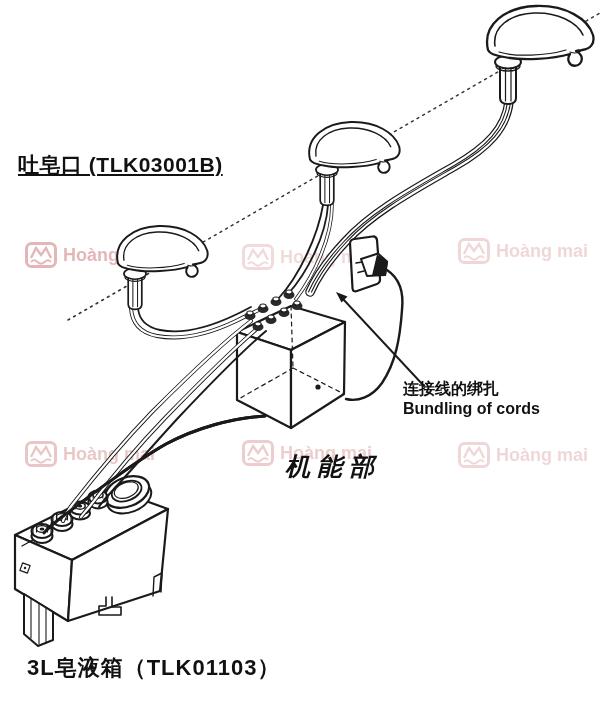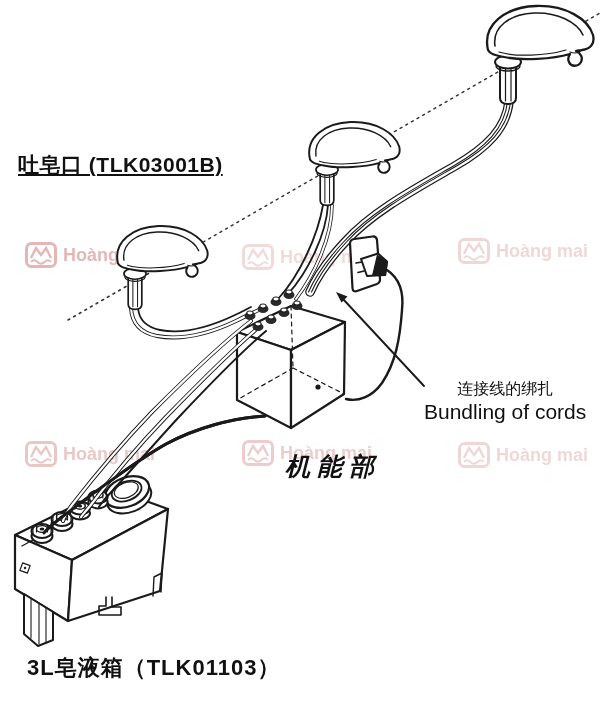--- a/index.html
+++ b/index.html
@@ -17,22 +17,22 @@
   .wm3{left:458px;top:238px;opacity:.30;}
   .wm4{left:25px;top:441px;opacity:.42;}
   .wm5{left:242px;top:440px;opacity:.38;}
   .wm6{left:458px;top:442px;opacity:.30;}
   
   #art{position:absolute;left:0;top:0;z-index:2;}
   
   .lbl{position:absolute;z-index:3;color:#111;white-space:nowrap;}
   #lbl-soap-outlet{left:18px;top:151px;font-size:21px;font-weight:600;letter-spacing:.5px;text-decoration:underline;}
   #lbl-function-unit{left:285px;top:450px;font-size:25px;font-weight:600;letter-spacing:7px;font-style:italic;}
-  #lbl-bundling{left:424px;top:379px;font-size:16px;font-weight:400;line-height:1.25;text-align:center;}
-  #lbl-bundling .en{font-size:21px;}
+  #lbl-bundling{left:403px;top:379px;font-size:16px;font-weight:700;line-height:1.25;}
+  #lbl-bundling .en{font-size:16px;}
   #lbl-tank{left:27px;top:653px;font-size:22px;font-weight:600;letter-spacing:1px;}
 </style>
 </head>
 <body>
 
 <div id="stage">
 
   <div class="wm wm1">
     <svg width="32" height="26" viewBox="0 0 32 26">
       <rect x="1.5" y="1.5" width="29" height="23" rx="5" fill="none" stroke="#cf7c7c" stroke-width="3"></rect>

